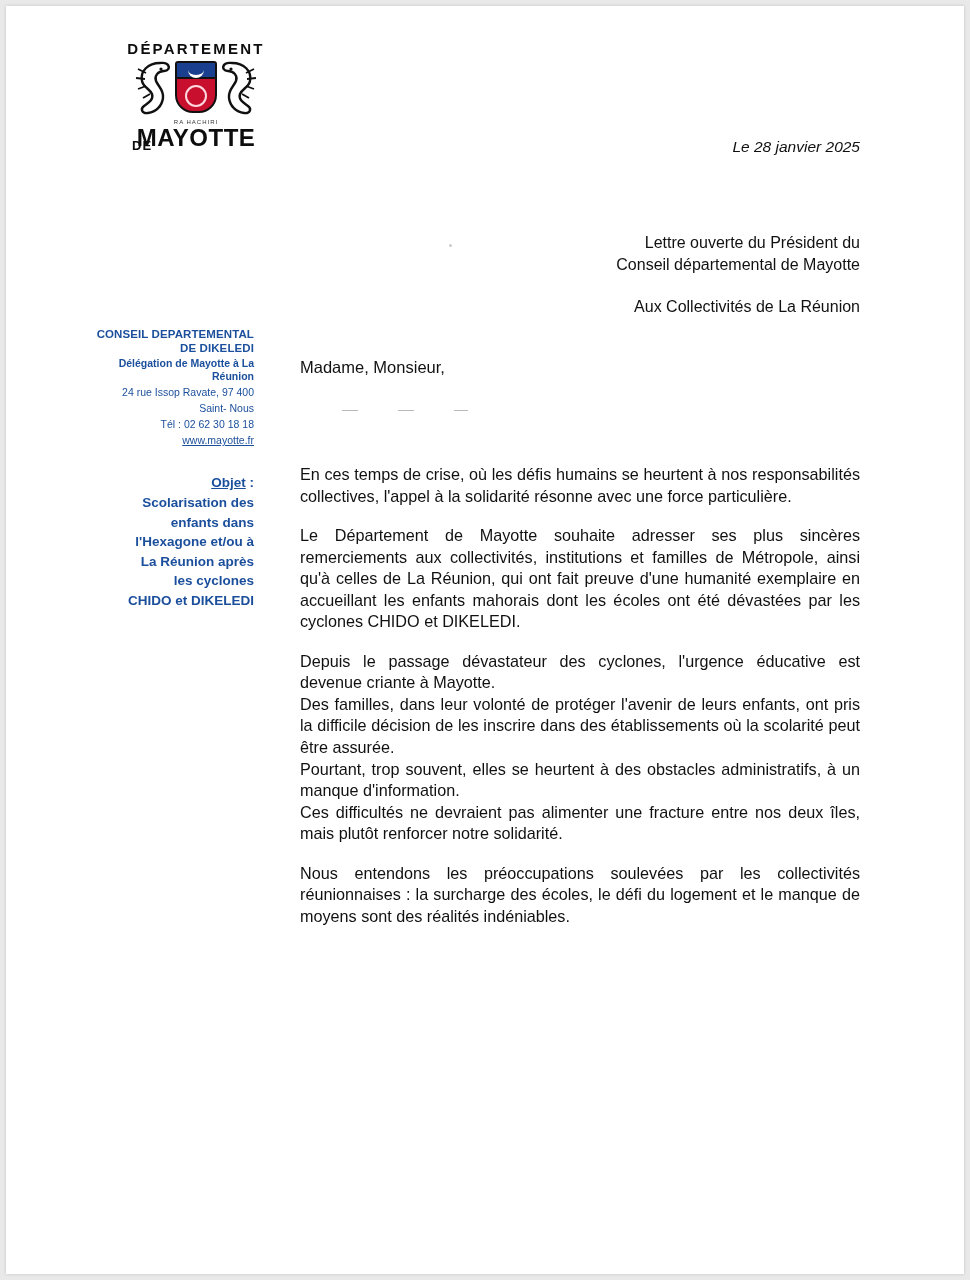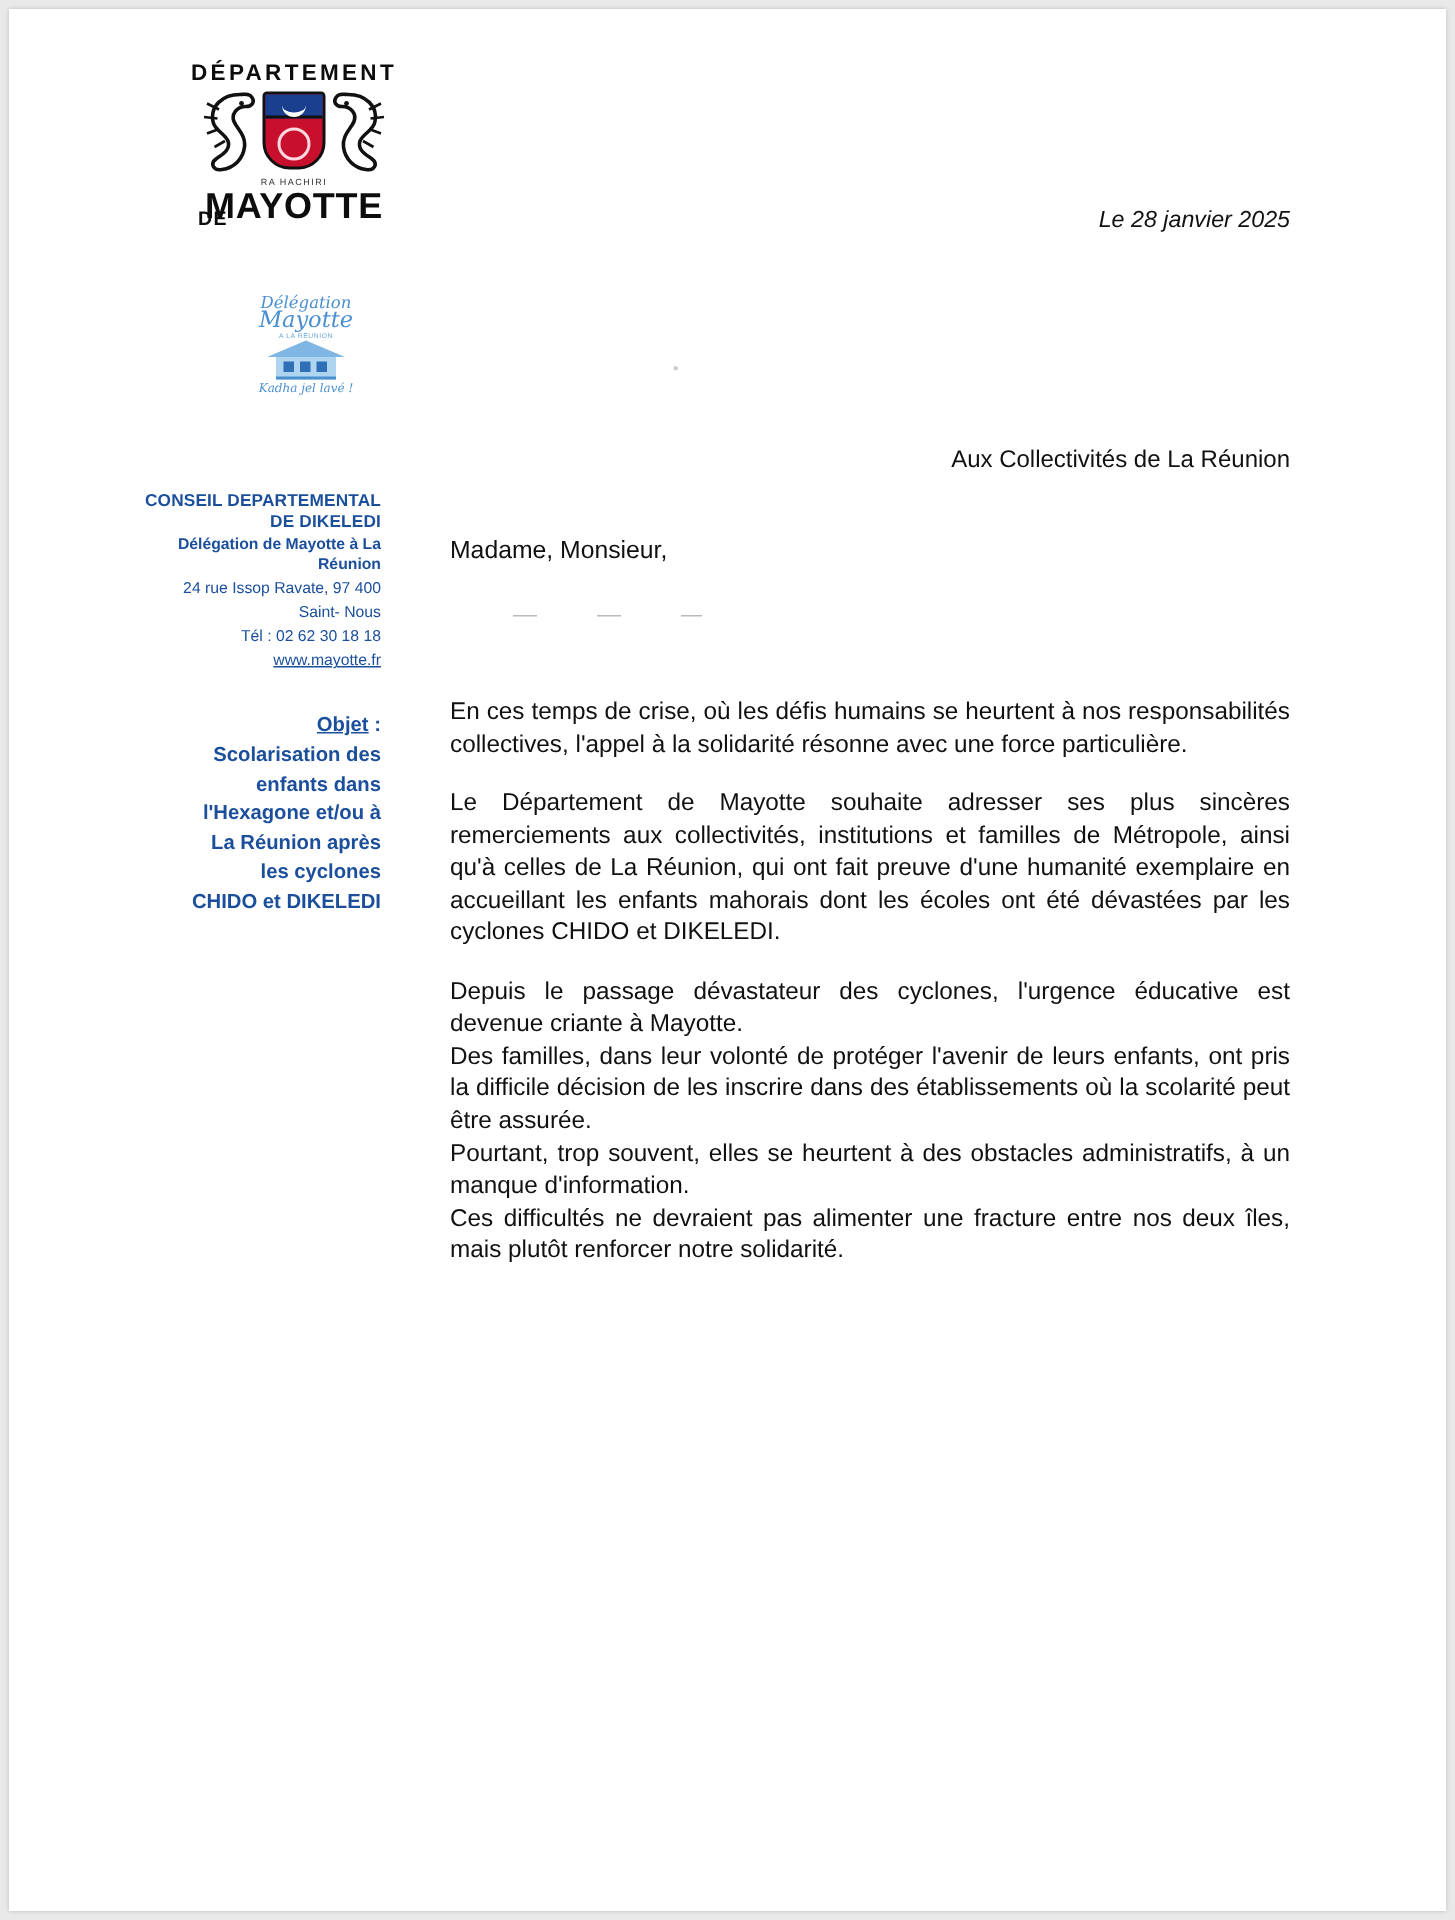--- a/index.html
+++ b/index.html
@@ -337,35 +337,20 @@
           <div class="moon"></div>
         </div>
         <div class="flower"></div>
       </div>
     </div>
     <div class="logo-ribbon">RA HACHIRI</div>
     <div class="logo-bottom">MAYOTTE</div>
     <div class="logo-de">DE</div>
   </div>
 
-  <div class="deleg-logo">
-    <div class="script">Délégation</div>
-    <div class="script">
-      <span class="big">Mayotte</span>
-    </div>
-    <div class="tiny">A LA RÉUNION</div>
-    <div class="house">
-      <div class="roof"></div>
-      <div class="body"></div>
-      <div class="win w1"></div>
-      <div class="win w2"></div>
-      <div class="win w3"></div>
-    </div>
-    <div class="slogan">Kadha jel lavé !</div>
-  </div>
 
   <div class="side-col">
     <div class="org">CONSEIL DEPARTEMENTAL</div>
     <div class="org">DE DIKELEDI</div>
     <div class="deleg">Délégation de Mayotte à La</div>
     <div class="deleg">Réunion</div>
     <div class="addr">24 rue Issop Ravate, 97 400</div>
     <div class="addr">Saint- Nous</div>
     <div class="addr">Tél : 02 62 30 18 18</div>
     <div class="addr web">www.mayotte.fr</div>
@@ -378,31 +363,36 @@
       <div>enfants dans</div>
       <div>l'Hexagone et/ou à</div>
       <div>La Réunion après</div>
       <div>les cyclones</div>
       <div>CHIDO et DIKELEDI</div>
     </div>
   </div>
 
   <div class="date">Le 28 janvier 2025</div>
 
+  <div class="addressee">
+    <div>Lettre ouverte du Président du</div>
+    <div>Conseil départemental de Mayotte</div>
+  </div>
 
   <div class="addressee2">Aux Collectivités de La Réunion</div>
 
   <div class="salutation">Madame, Monsieur,</div>
 
   <div class="speck"></div>
   <div class="divider-dots">
     <span class="d1"></span>
       <span class="d2"></span>
       <span class="d3"></span>
   </div>
 
   <div class="body-text">
     <p>En ces temps de crise, où les défis humains se heurtent à nos responsabilités collectives, l'appel à la solidarité résonne avec une force particulière.</p>
     <p>Le Département de Mayotte souhaite adresser ses plus sincères remerciements aux collectivités, institutions et familles de Métropole, ainsi qu'à celles de La Réunion, qui ont fait preuve d'une humanité exemplaire en accueillant les enfants mahorais dont les écoles ont été dévastées par les cyclones CHIDO et DIKELEDI.</p>
     <p class="multiline">Depuis le passage dévastateur des cyclones, l'urgence éducative est devenue criante à Mayotte.<br>Des familles, dans leur volonté de protéger l'avenir de leurs enfants, ont pris la difficile décision de les inscrire dans des établissements où la scolarité peut être assurée.<br>Pourtant, trop souvent, elles se heurtent à des obstacles administratifs, à un manque d'information.<br>Ces difficultés ne devraient pas alimenter une fracture entre nos deux îles, mais plutôt renforcer notre solidarité.</p>
+    <p>Nous entendons les préoccupations soulevées par les collectivités réunionnaises : la surcharge des écoles, le défi du logement et le manque de moyens sont des réalités indéniables.</p>
   </div>
 
 </div>
 
 </body></html>

